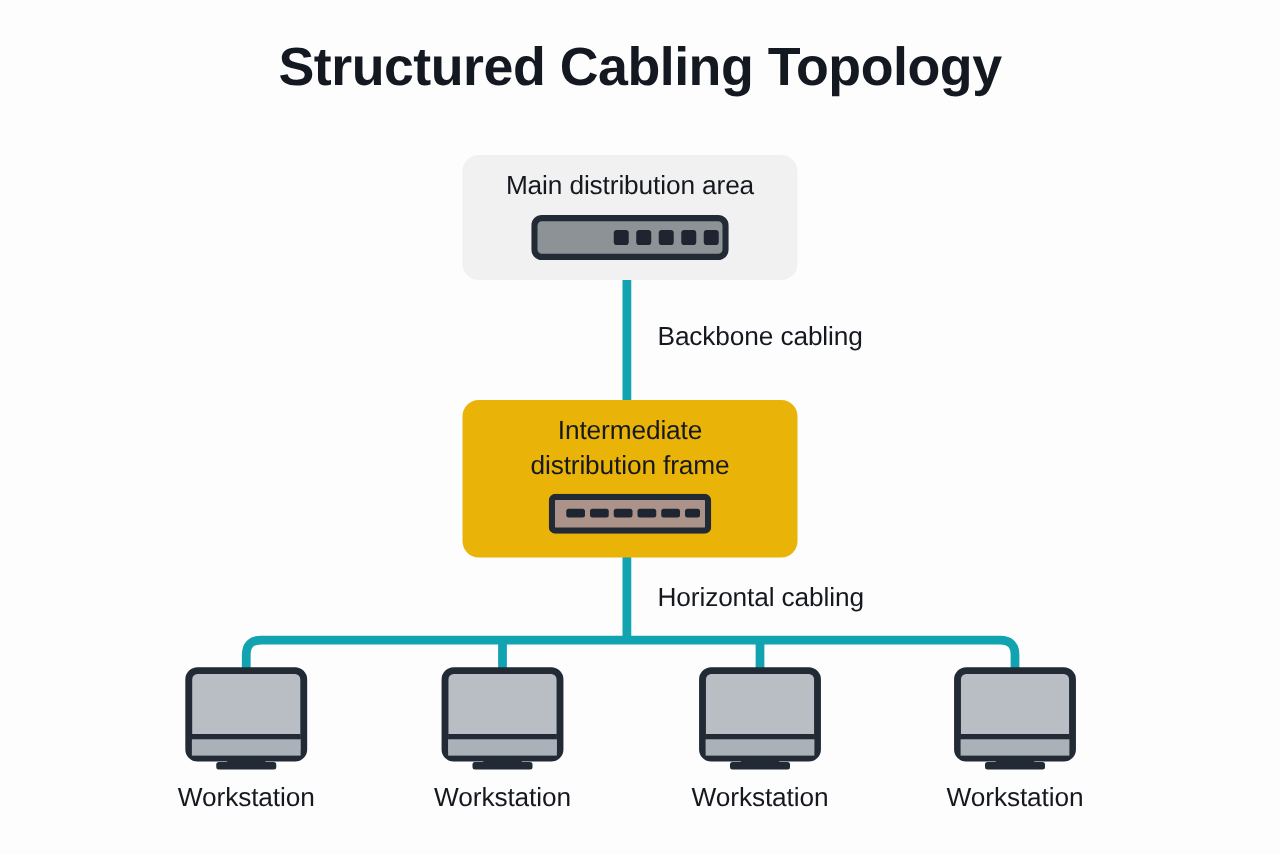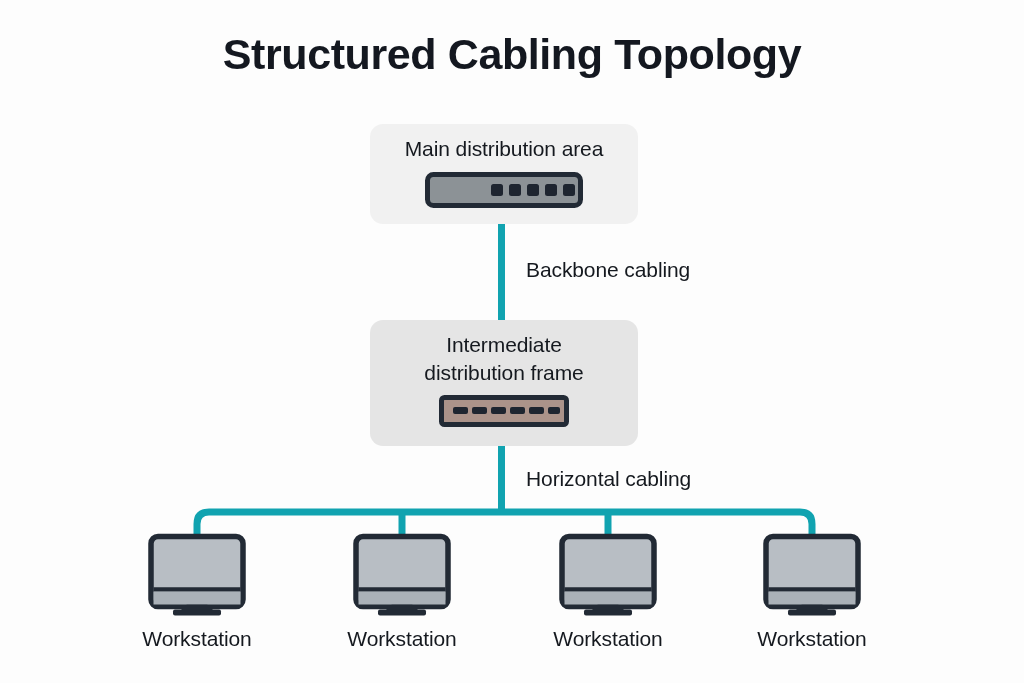--- a/index.html
+++ b/index.html
@@ -162,21 +162,21 @@
           <rect x="84" y="12" width="12" height="12" rx="2.5"></rect>
           <rect x="102" y="12" width="12" height="12" rx="2.5"></rect>
           <rect x="120" y="12" width="12" height="12" rx="2.5"></rect>
           <rect x="138" y="12" width="12" height="12" rx="2.5"></rect>
           <rect x="66" y="12" width="12" height="12" rx="2.5"></rect>
         </g>
       </svg>
     </div>
   </div>
 
-  <div class="node-card" id="node-idf" style="background: #e5e5e5;">
+  <div class="node-card" id="node-idf" style="background: #eab308;">
     <div class="node-label">Intermediate
 distribution frame</div>
     <div class="node-icon-wrap">
       <svg width="130" height="32" viewBox="0 0 130 32">
         <rect x="2.5" y="2.5" width="125" height="27" rx="3" fill="#ab938a" stroke="#222a35" stroke-width="5"></rect>
         <g fill="#1e2530">
           <rect x="14" y="12" width="15" height="7" rx="2"></rect>
           <rect x="33" y="12" width="15" height="7" rx="2"></rect>
           <rect x="52" y="12" width="15" height="7" rx="2"></rect>
           <rect x="71" y="12" width="15" height="7" rx="2"></rect>

